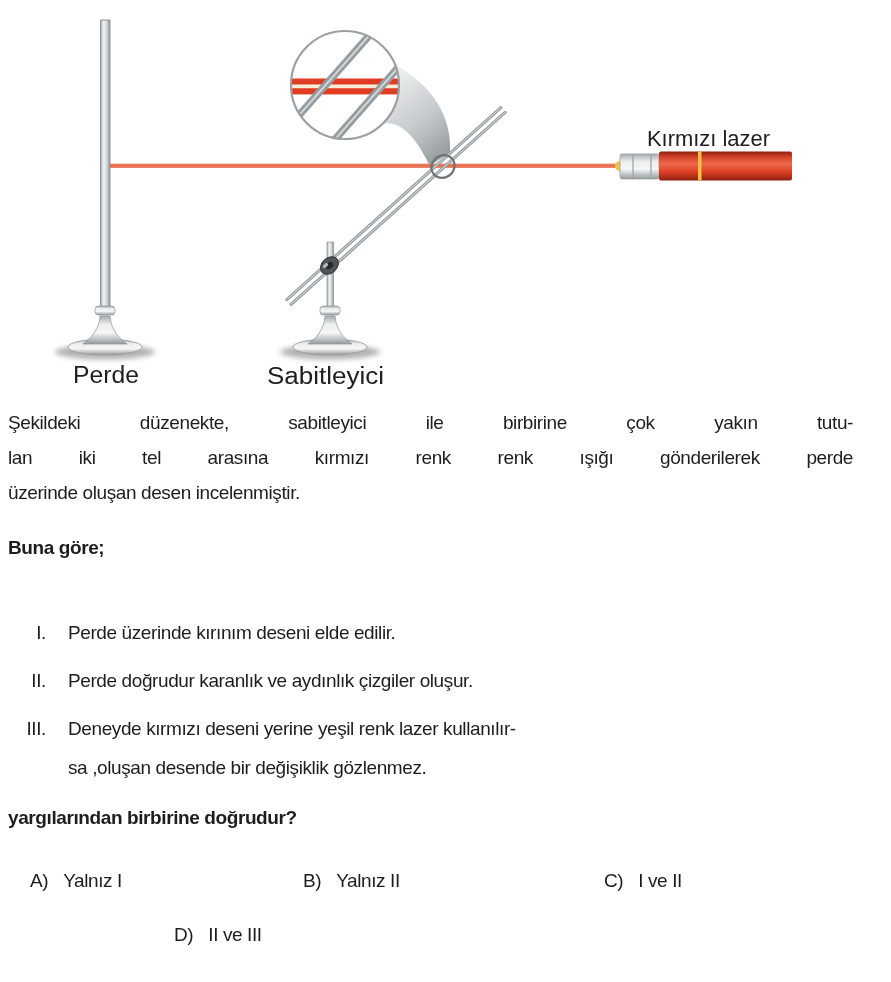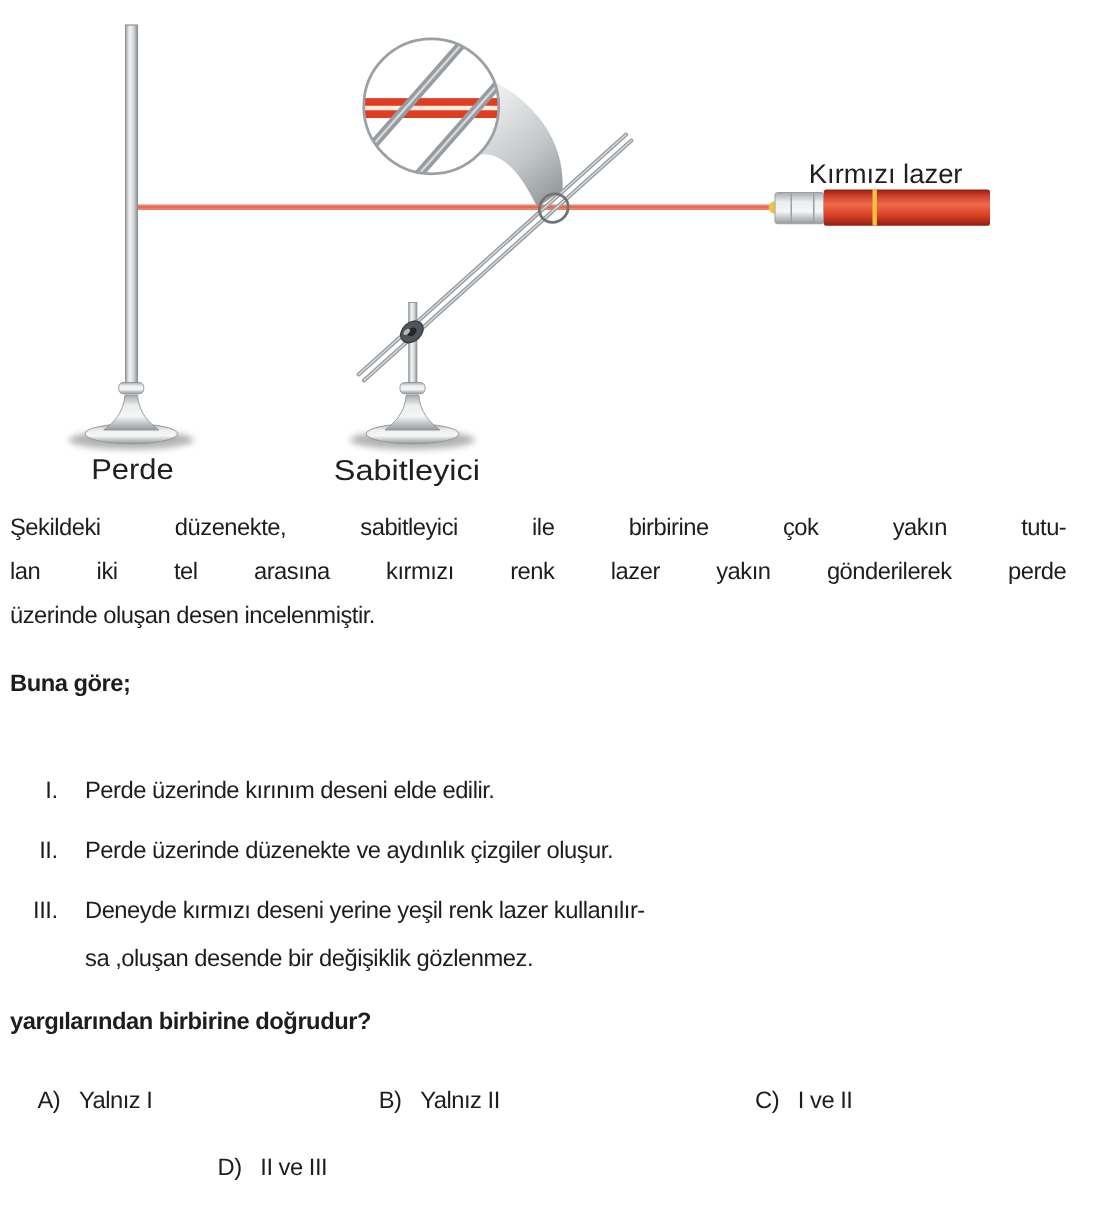--- a/index.html
+++ b/index.html
@@ -120,30 +120,30 @@
       <rect x="659" y="151.5" width="133" height="29" rx="2" fill="url(#redGrad)"></rect>
       <rect x="698" y="151.5" width="3.5" height="29" fill="#f0c23e"></rect>
     </g>
 
     <text x="73" y="383" font-size="23" textLength="66" lengthAdjust="spacingAndGlyphs">Perde</text>
     <text x="267" y="384" font-size="23" textLength="117" lengthAdjust="spacingAndGlyphs">Sabitleyici</text>
     <text x="647" y="146" font-size="21.5" textLength="123" lengthAdjust="spacingAndGlyphs">Kırmızı lazer</text>
   </svg>
 
   <div class="t jline" style="left:8px; top:406px;">Şekildeki düzenekte, sabitleyici ile birbirine çok yakın tutu-</div>
-  <div class="t jline" style="left:8px; top:441px;">lan iki tel arasına kırmızı renk lazer yakın gönderilerek perde</div>
+  <div class="t jline" style="left:8px; top:441px;">lan iki tel arasına kırmızı renk renk ışığı gönderilerek perde</div>
   <div class="t" style="left:8px; top:476px;">üzerinde oluşan desen incelenmiştir.</div>
 
   <div class="t bold" style="left:8px; top:531px;">Buna göre;</div>
 
   <div class="t numeral" style="left:0px; top:616px;">I.</div>
   <div class="t" style="left:68px; top:616px;">Perde üzerinde kırınım deseni elde edilir.</div>
 
   <div class="t numeral" style="left:0px; top:664px;">II.</div>
-  <div class="t" style="left:68px; top:664px;">Perde üzerinde düzenekte ve aydınlık çizgiler oluşur.</div>
+  <div class="t" style="left:68px; top:664px;">Perde doğrudur karanlık ve aydınlık çizgiler oluşur.</div>
 
   <div class="t numeral" style="left:0px; top:712px;">III.</div>
   <div class="t" style="left:68px; top:712px;">Deneyde kırmızı deseni yerine yeşil renk lazer kullanılır-</div>
   <div class="t" style="left:68px; top:751px;">sa ,oluşan desende bir değişiklik gözlenmez.</div>
 
   <div class="t bold" style="left:8px; top:801px;">yargılarından birbirine doğrudur?</div>
 
   <div class="t opt" style="left:30px;  top:864px;text-align:center;">
     <span class="letter">A)</span><span class="label">Yalnız I</span>
   </div>

